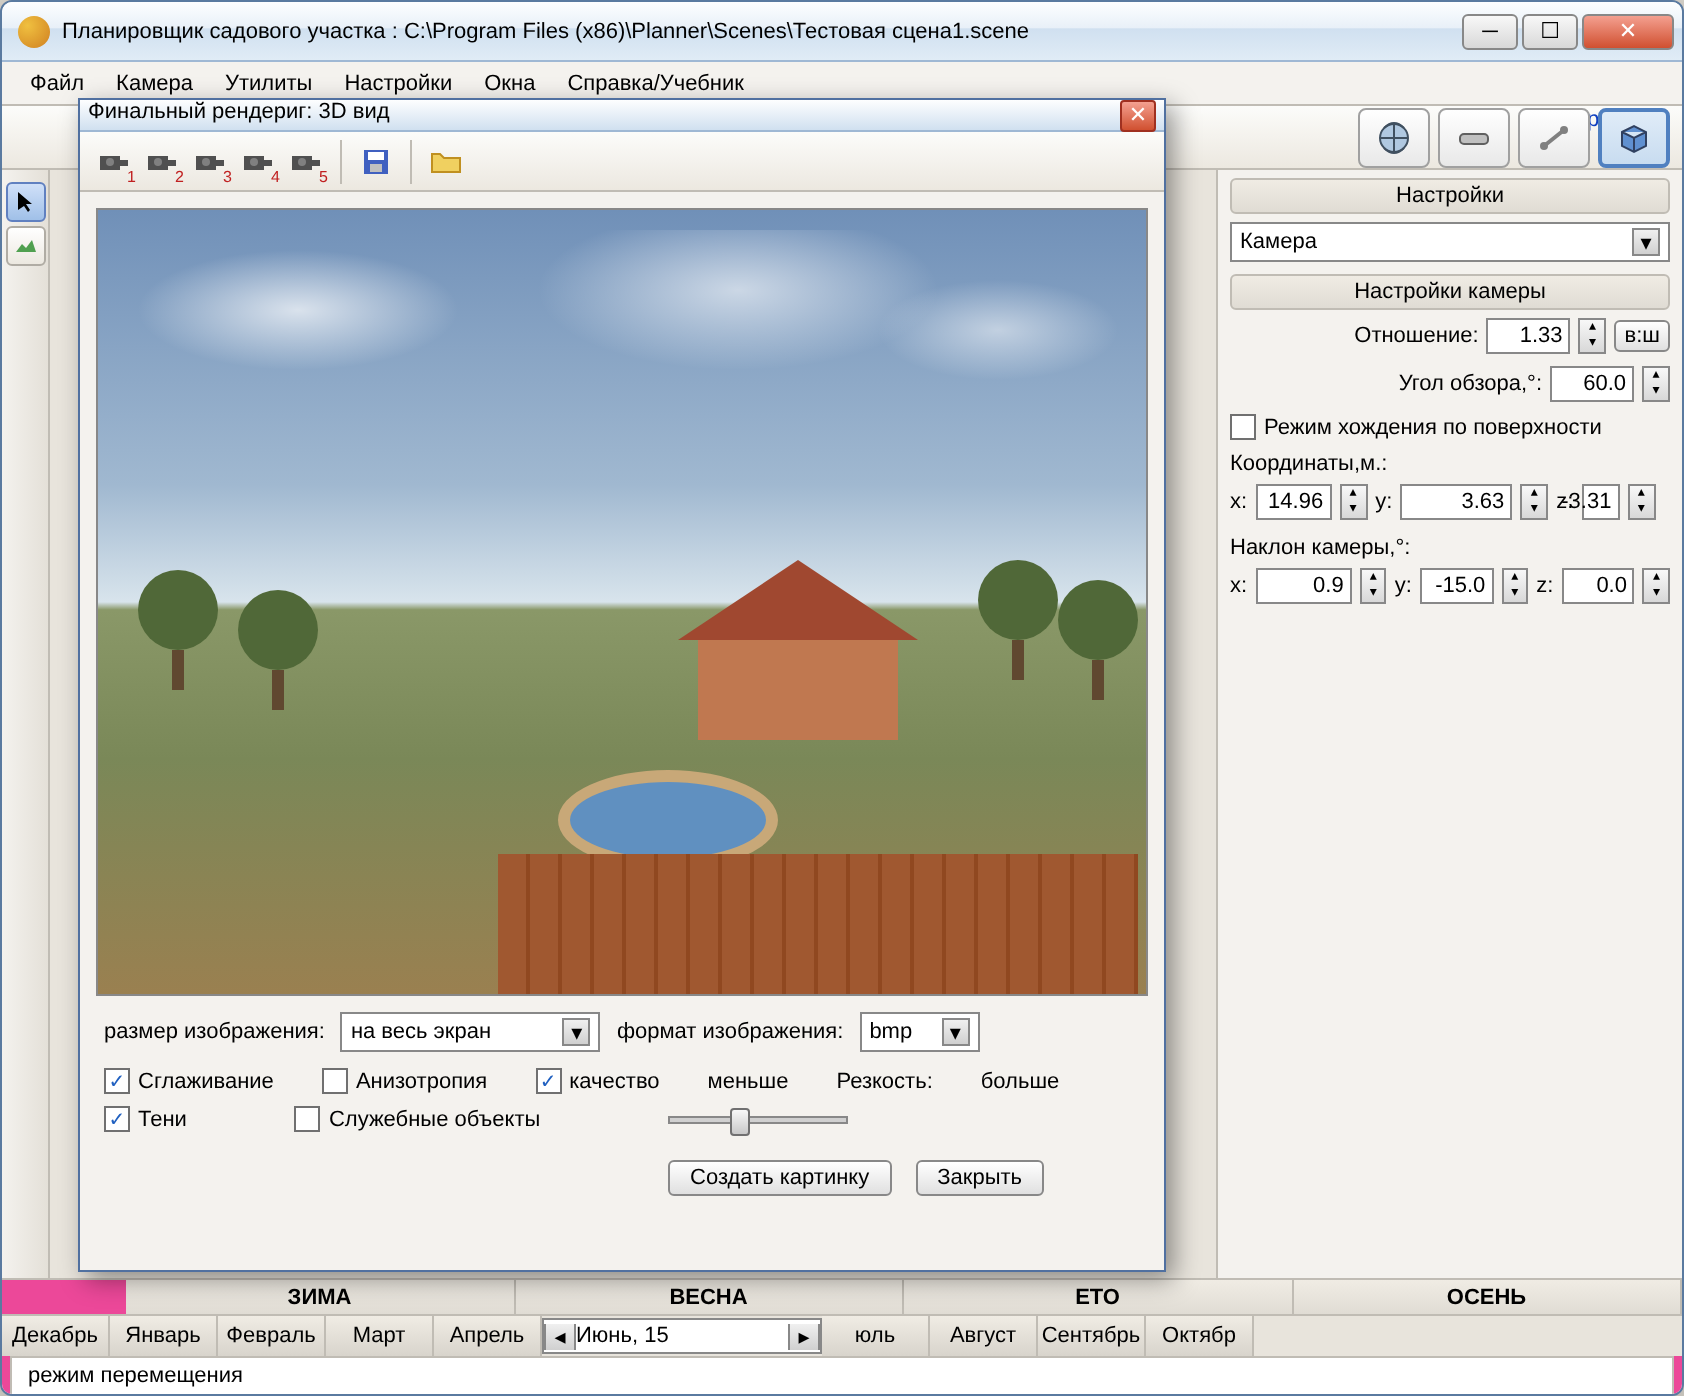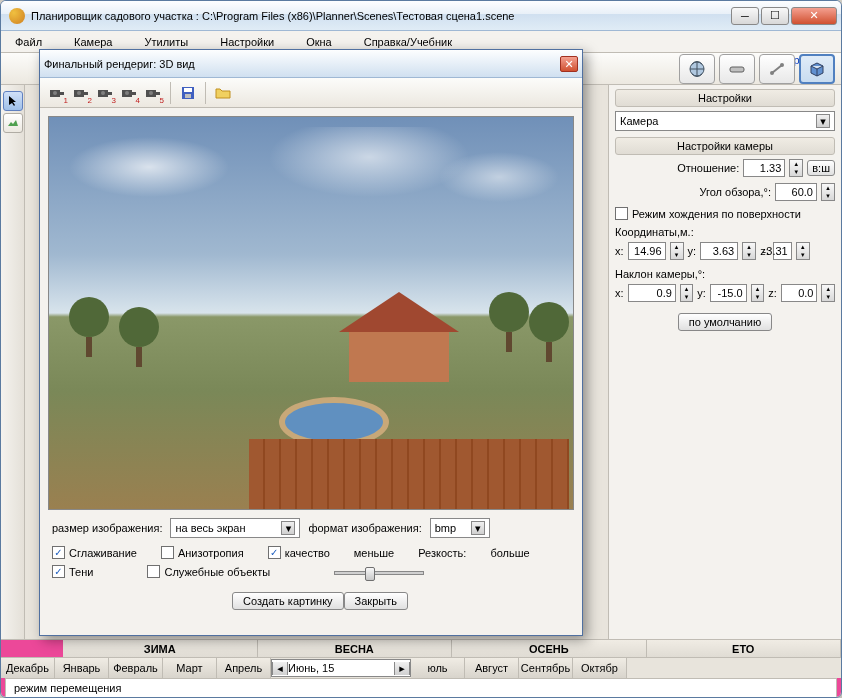--- a/index.html
+++ b/index.html
@@ -7,21 +7,21 @@
 
 .main-window { width: 842px; height: 698px; background: #fff; border: 1px solid #5a7aa0; border-radius: 6px; overflow: hidden; position: relative; box-shadow: 0 4px 20px rgba(0,0,0,0.3); }
 
 .titlebar { height: 30px; background: linear-gradient(#fdfeff, #e8f0f8 45%, #d0e0f0 46%, #e0ecf6); display: flex; align-items: center; padding: 0 4px 0 8px; border-bottom: 1px solid #9fb8d4; }
 .app-icon { width: 16px; height: 16px; background: radial-gradient(circle at 30% 30%, #f0c040, #d08020); border-radius: 8px; margin-right: 6px; }
 .titlebar-text { flex: 1; color: #000; }
 .win-btns { display: flex; gap: 0; }
 .win-btn { width: 28px; height: 18px; background: linear-gradient(#f8f8f8, #d8d8d8); border: 1px solid #888; border-radius: 3px; margin-left: 2px; display: flex; align-items: center; justify-content: center; font-family: Arial; }
 .win-btn.close { width: 46px; background: linear-gradient(#f4a090, #d05030); color: #fff; }
 
-.menubar { height: 22px; background: #f4f2ee; display: flex; align-items: center; padding: 0 6px; gap: 16px; border-bottom: 1px solid #c0bcb4; }
+.menubar { height: 22px; background: #f4f2ee; display: flex; align-items: center; padding: 0 6px; gap: 0; border-bottom: 1px solid #c0bcb4; }
 .menubar .menu-item { padding: 2px 8px; color: #000; }
 .menubar .spacer { flex: 1; }
 .about-link { color: #1040c0; padding: 2px 8px; margin-top: 36px; }
 
 .toolbar-row { height: 32px; background: linear-gradient(#fcfcfa, #ece8e0); border-bottom: 1px solid #c0bcb4; display: flex; align-items: center; padding: 0 6px; gap: 4px; }
 .tb-btn { width: 24px; height: 24px; border: 1px solid #b0aca4; background: linear-gradient(#fff, #ece8e0); border-radius: 3px; display: flex; align-items: center; justify-content: center; }
 .tb-btn.active { background: linear-gradient(#d0e0f8, #a0c0e8); border-color: #6080c0; }
 
 .content { display: flex; height: calc(100% - 30px - 22px - 32px - 58px); }
 .left-pane { width: 24px; background: linear-gradient(90deg, #f4f2ee, #e4e0d8); border-right: 1px solid #c0bcb4; padding-top: 4px; }
@@ -49,21 +49,21 @@
 .season { flex: 1; text-align: center; font-weight: bold; background: linear-gradient(#f0ece4, #e0dcd4); border-right: 1px solid #c0bcb4; line-height: 18px; }
 .month-bar { height: 20px; display: flex; align-items: center; background: #e8e4dc; }
 .month { width: 54px; text-align: center; border-right: 1px solid #c0bcb4; line-height: 20px; background: linear-gradient(#f0ece4, #d8d4cc); }
 .month-display { width: 140px; display: flex; align-items: center; background: #fff; border: 1px solid #888; height: 18px; }
 .month-display .arrow { width: 16px; text-align: center; background: linear-gradient(#f0f0f0, #d0d0d0); border-left: 1px solid #888; border-right: 1px solid #888; }
 .month-display .val { flex: 1; text-align: left; }
 .status-bar { height: 20px; display: flex; align-items: center; padding: 0 8px; background: #fff; border: 1px solid #c0bcb4; margin: 0 4px; }
 
 
 .dialog { position: absolute; left: 38px; top: 48px; width: 544px; height: 587px; background: #f4f2ee; border: 1px solid #5070a0; box-shadow: 4px 4px 12px rgba(0,0,0,0.4); }
-.dlg-title { height: 28px; background: linear-gradient(#fdfeff, #d0e0f0); display: flex; align-items: center; padding: 0 4px; border-bottom: 1px solid #9fb8d4; }
+.dlg-title { height: 16px; background: linear-gradient(#fdfeff, #d0e0f0); display: flex; align-items: flex-start; padding: 0 4px; border-bottom: 1px solid #9fb8d4; }
 .dlg-title span { flex: 1; }
 .dlg-close { width: 18px; height: 16px; background: linear-gradient(#f4a090, #d05030); border: 1px solid #a03020; border-radius: 2px; color: #fff; text-align: center; line-height: 14px; }
 .dlg-toolbar { height: 30px; background: linear-gradient(#fcfcfa, #ece8e0); border-bottom: 1px solid #c0bcb4; display: flex; align-items: center; padding: 0 6px; gap: 2px; }
 .cam-btn { width: 22px; height: 22px; display: flex; align-items: center; justify-content: center; position: relative; }
 .cam-btn .sub { position: absolute; bottom: -1px; right: 0; font-size: 8px; color: #c02020; }
 .dlg-sep { width: 1px; height: 22px; background: #c0bcb4; margin: 0 4px; }
 
 .render-view { margin: 8px; height: 394px; border: 1px solid #888; background: linear-gradient(180deg, #7090b8 0%, #a0b8d0 35%, #d8e4ec 50%, #8a9868 51%, #7a8858 70%, #9a8050 100%); position: relative; overflow: hidden; }
 .house { position: absolute; left: 290px; top: 175px; width: 120px; height: 90px; }
 .house .roof { width: 0; height: 0; border-left: 60px solid transparent; border-right: 60px solid transparent; border-bottom: 40px solid #a04830; margin: 0 auto; }
@@ -76,21 +76,21 @@
 .clouds { position: absolute; top: 10px; left: 0; width: 100%; height: 120px; background: radial-gradient(ellipse 80px 30px at 100px 40px, rgba(255,255,255,0.7), transparent), radial-gradient(ellipse 100px 40px at 320px 30px, rgba(255,255,255,0.6), transparent), radial-gradient(ellipse 60px 25px at 450px 50px, rgba(255,255,255,0.5), transparent); }
 
 .dlg-fields { padding: 0 12px; }
 .dlg-row1 { display: flex; align-items: center; gap: 8px; margin-bottom: 8px; }
 .dlg-row1 label { }
 .dlg-select { height: 20px; border: 1px solid #888; background: #fff; display: inline-flex; align-items: center; padding: 0 4px; justify-content: space-between; }
 .dlg-checks { display: flex; gap: 24px; margin-bottom: 6px; align-items: center; }
 .chk-wrap { display: flex; align-items: center; gap: 4px; }
 .slider { width: 90px; height: 4px; background: #d0d0d0; border: 1px solid #888; position: relative; display: inline-block; vertical-align: middle; }
 .slider .thumb { position: absolute; left: 30px; top: -5px; width: 10px; height: 14px; background: linear-gradient(#f8f8f8, #c8c8c8); border: 1px solid #707070; border-radius: 2px; }
-.dlg-btns { display: flex; justify-content: flex-start; padding: 8px 48px 0 180px; }
+.dlg-btns { display: flex; justify-content: flex-end; padding: 8px 48px 0 180px; gap: 12px; }
 
 svg { display: block; }
 </style>
 </head>
 <body>
 
 <div class="main-window">
 
   <div class="titlebar">
     <div class="app-icon"></div>
@@ -190,21 +190,21 @@
 
       <div style="margin:4px 0">Координаты,м.:</div>
       <div class="field-row">
         <label>x:</label>
         <span class="num-input" style="width:38px">14.96</span>
         <span class="spinner">
             <div>▴</div>
             <div>▾</div>
           </span>
         <label>y:</label>
-        <span class="num-input" style="width:38px">3.63</span>
+        <span class="num-input" style="width:56px">3.63</span>
         <span class="spinner">
             <div>▴</div>
             <div>▾</div>
           </span>
         <label>z:</label>
         <span class="num-input" style="width:19px">-3.31</span>
         <span class="spinner">
             <div>▴</div>
             <div>▾</div>
           </span>
@@ -225,32 +225,29 @@
             <div>▾</div>
           </span>
         <label>z:</label>
         <span class="num-input" style="width:38px">0.0</span>
         <span class="spinner">
             <div>▴</div>
             <div>▾</div>
           </span>
       </div>
 
-      <div style="text-align:center; margin-top:14px">
-        <span class="btn">по умолчанию</span>
-      </div>
     </div>
   </div>
 
   <div class="bottom-bar">
     <div class="season-bar">
       <div class="season" style="margin-left:62px">ЗИМА</div>
       <div class="season">ВЕСНА</div>
+      <div class="season">ЕТО</div>
       <div class="season">ОСЕНЬ</div>
-      <div class="season">ЕТО</div>
     </div>
     <div class="month-bar">
       <div class="month">Декабрь</div>
       <div class="month">Январь</div>
       <div class="month">Февраль</div>
       <div class="month">Март</div>
       <div class="month">Апрель</div>
       <div class="month-display">
         <div class="arrow">◂</div>
         <div class="val">Июнь, 15</div>

